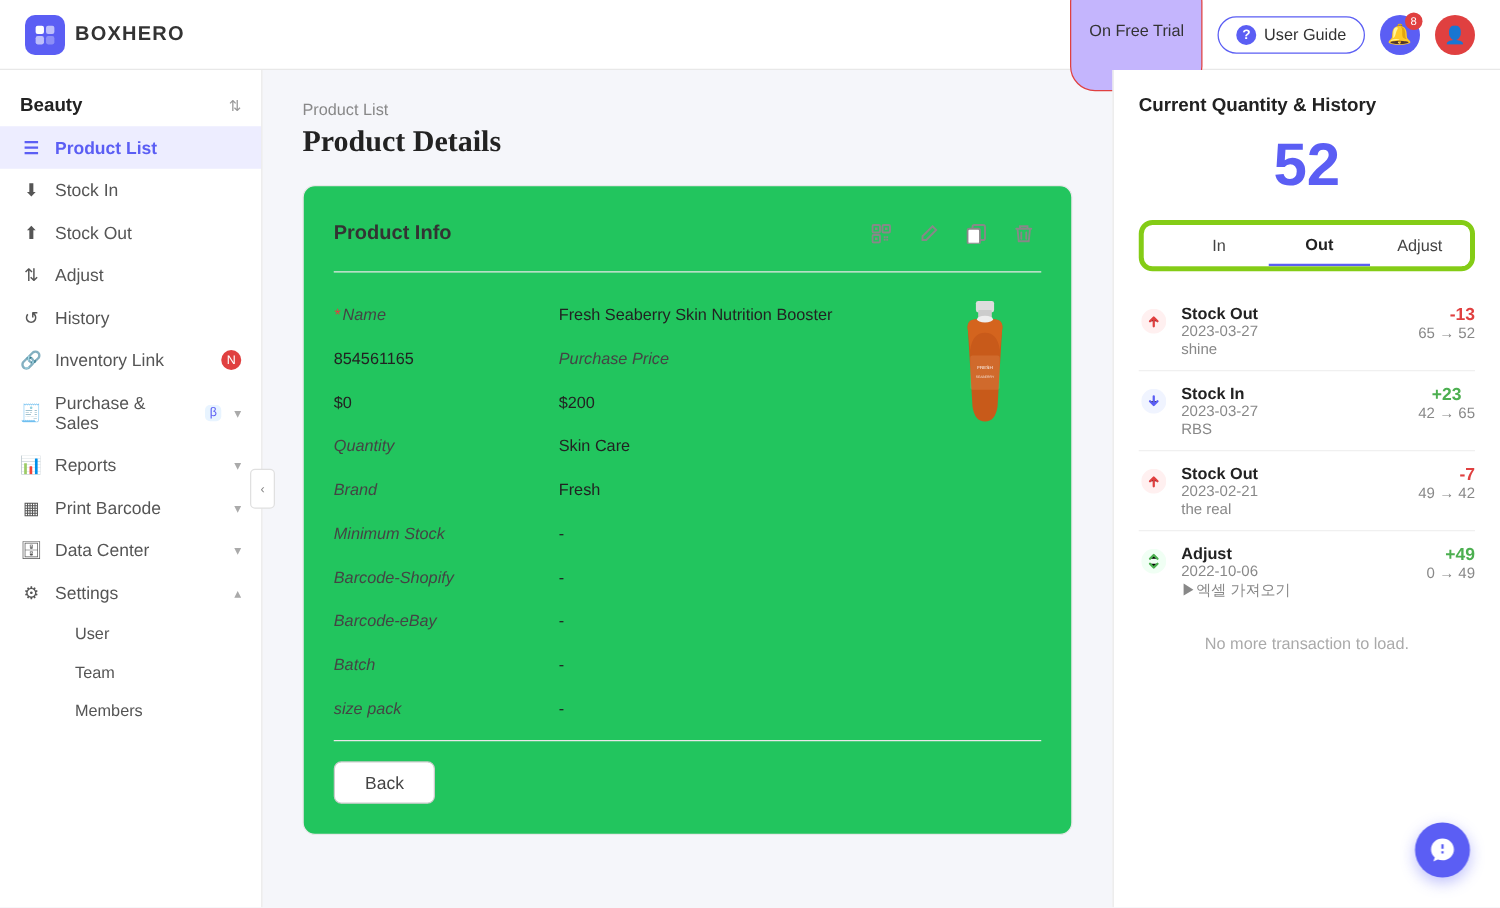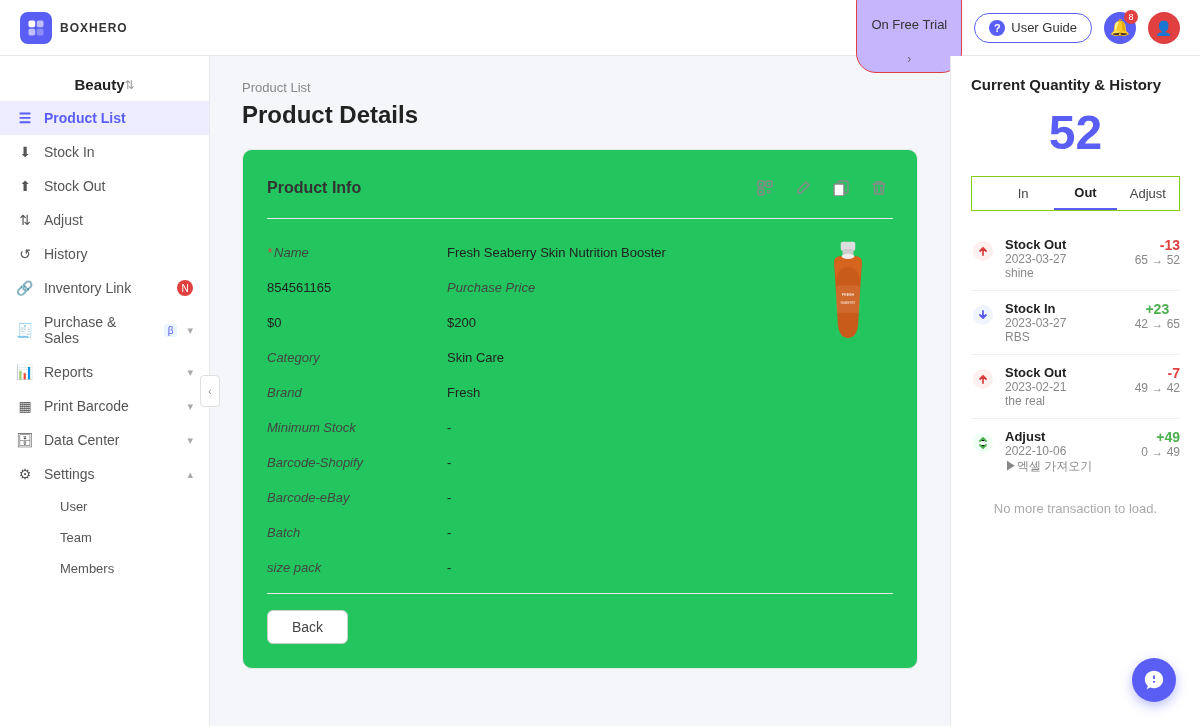--- a/index.html
+++ b/index.html
@@ -4,54 +4,54 @@
   <style>
     * { box-sizing: border-box; margin: 0; padding: 0; }
     body { font-family: -apple-system, BlinkMacSystemFont, 'Segoe UI', sans-serif; background: #f5f6fa; color: #333; font-size: 14px; }
 
     
     .app { display: flex; flex-direction: column; height: 726px; width: 1200px; overflow: hidden; }
     .topbar { height: 56px; background: #fff; border-bottom: 1px solid #e8e8e8; display: flex; align-items: center; justify-content: space-between; padding: 0 20px; flex-shrink: 0; }
     .main-area { display: flex; flex: 1; overflow: hidden; }
     .sidebar { width: 210px; background: #fff; border-right: 1px solid #e8e8e8; overflow-y: auto; flex-shrink: 0; padding: 12px 0; }
     .content { flex: 1; overflow-y: auto; padding: 24px 32px; }
-    .right-panel { width: 250px; background: #fff; border-left: 1px solid #e8e8e8; overflow-y: auto; flex-shrink: 0; padding: 20px; }
+    .right-panel { width: 310px; background: #fff; border-left: 1px solid #e8e8e8; overflow-y: auto; flex-shrink: 0; padding: 20px; }
 
     
     .logo-area { display: flex; align-items: center; gap: 8px; }
     .logo-box { width: 32px; height: 32px; background: #5b5ef4; border-radius: 8px; display: flex; align-items: center; justify-content: center; }
     .logo-box svg { width: 20px; height: 20px; }
-    .logo-text { font-weight: 700; font-size: 12px; color: #333; letter-spacing: 1px; }
+    .logo-text { font-weight: 700; font-size: 16px; color: #333; letter-spacing: 1px; }
     .topbar-right { display: flex; align-items: center; gap: 12px; }
     .trial-btn { border: 1.5px solid #e04040; border-radius: 20px; padding: 6px 14px; font-size: 13px; color: #333; background: #c4b5fd; cursor: pointer; display: flex; align-items: center; gap: 20px; flex-direction: column; }
     .trial-dot { width: 8px; height: 8px; background: #e04040; border-radius: 50%; }
     .trial-arrow { color: #666; font-size: 12px; }
     .guide-btn { border: 1.5px solid #5b5ef4; border-radius: 20px; padding: 6px 14px; font-size: 13px; color: #333; background: #fff; cursor: pointer; display: flex; align-items: center; gap: 6px; }
     .guide-icon { width: 16px; height: 16px; background: #5b5ef4; border-radius: 50%; color: #fff; font-size: 11px; display: flex; align-items: center; justify-content: center; font-weight: bold; }
     .icon-btn { width: 32px; height: 32px; border-radius: 50%; background: #5b5ef4; display: flex; align-items: center; justify-content: center; cursor: pointer; position: relative; }
     .icon-btn.red { background: #e04040; }
     .notif-badge { position: absolute; top: -2px; right: -2px; width: 14px; height: 14px; background: #e04040; border-radius: 50%; font-size: 9px; color: #fff; display: flex; align-items: center; justify-content: center; }
 
     
-    .sidebar-section-header { padding: 8px 16px; display: flex; align-items: center; justify-content: center; cursor: pointer; }
+    .sidebar-section-header { padding: 8px 16px; display: flex; align-items: center; justify-content: space-between; cursor: pointer; }
     .sidebar-title { font-weight: 700; font-size: 15px; color: #222; }
     .sidebar-chevron { color: #999; font-size: 12px; }
     .sidebar-item { display: flex; align-items: center; gap: 10px; padding: 9px 16px; cursor: pointer; color: #555; font-size: 14px; border-radius: 0; }
     .sidebar-item.active { background: #ededff; color: #5b5ef4; font-weight: 600; }
     .sidebar-item .si-icon { width: 18px; display: flex; align-items: center; justify-content: center; }
     .sidebar-item .si-label { flex: 1; }
     .sidebar-item .si-badge { background: #e04040; color: #fff; border-radius: 50%; width: 16px; height: 16px; font-size: 10px; display: flex; align-items: center; justify-content: center; }
     .sidebar-item .si-beta { background: #e8f4ff; color: #5b5ef4; border-radius: 4px; font-size: 10px; padding: 1px 4px; }
     .sidebar-item .si-chevron { color: #aaa; font-size: 11px; }
     .sidebar-sub { padding-left: 44px; }
     .sidebar-sub-item { padding: 8px 16px; cursor: pointer; color: #555; font-size: 13px; }
 
     
     .breadcrumb { font-size: 13px; color: #888; margin-bottom: 6px; }
-    .page-title { font-size: 24px; font-weight: 700; color: #222; margin-bottom: 20px; }
+    .page-title { font-size: 24px; font-weight: 700; color: #222; margin-bottom: 20px; font-family: Liberation Serif, serif; }
 
     
     .info-card { background: #22c55e; border-radius: 10px; border: 1px solid #e8e8e8; padding: 24px; margin-bottom: 20px; }
     .info-card-header { display: flex; align-items: center; justify-content: space-between; margin-bottom: 16px; }
     .info-card-title { font-weight: 700; font-size: 16px; }
     .info-card-actions { display: flex; gap: 10px; }
     .action-icon { width: 28px; height: 28px; display: flex; align-items: center; justify-content: center; cursor: pointer; color: #888; border-radius: 4px; }
     .divider { height: 1px; background: #e8e8e8; margin: 16px 0; }
     .info-grid { display: grid; grid-template-columns: 180px 1fr; gap: 0; position: relative; }
     .info-label { padding: 10px 0; color: #444; font-size: 13px; font-weight: 500; font-style: italic; }
@@ -61,21 +61,21 @@
 
     
     .bottle-svg { width: 70px; height: 100px; }
 
     
     .back-btn { border: 1.5px solid #ccc; background: #fff; padding: 8px 24px; border-radius: 6px; font-size: 14px; cursor: pointer; color: #444; }
 
     
     .panel-title { font-size: 15px; font-weight: 700; color: #222; margin-bottom: 12px; }
     .quantity-display { text-align: center; font-size: 48px; font-weight: 700; color: #5b5ef4; margin: 8px 0 16px; }
-    .tab-group { display: flex; border: 1px solid #84cc16; border-radius: 0; overflow: hidden; margin-bottom: 16px; padding-left: 20px; }
+    .tab-group { display: flex; border: 4px solid #84cc16; border-radius: 11px; overflow: hidden; margin-bottom: 16px; padding-left: 20px; }
     .tab-btn { flex: 1; padding: 8px 0; text-align: center; font-size: 13px; cursor: pointer; background: #fff; border: none; color: #444; }
     .tab-btn.active { background: #fff; font-weight: 600; color: #222; border-bottom: 2px solid #5b5ef4; }
 
     
     .txn-item { padding: 10px 0; border-bottom: 1px solid #f0f0f0; }
     .txn-item:last-of-type { border-bottom: none; }
     .txn-row { display: flex; align-items: flex-start; gap: 10px; }
     .txn-icon { width: 24px; height: 24px; display: flex; align-items: center; justify-content: center; flex-shrink: 0; margin-top: 2px; }
     .txn-body { flex: 1; }
     .txn-type { font-weight: 600; font-size: 13px; color: #222; }
@@ -244,21 +244,21 @@
         <div class="divider"></div>
 
         <div style="position: relative;">
           <div class="info-grid" id="info-grid">
               <div class="info-label required">Name</div>
               <div class="info-value">Fresh Seaberry Skin Nutrition Booster</div>
               <div class="info-value">854561165</div>
               <div class="info-label">Purchase Price</div>
               <div class="info-value">$0</div>
               <div class="info-value">$200</div>
-              <div class="info-label">Category</div>
+              <div class="info-label">Quantity</div>
               <div class="info-value">Skin Care</div>
               <div class="info-label">Brand</div>
               <div class="info-value">Fresh</div>
               <div class="info-label">Minimum Stock</div>
               <div class="info-value">-</div>
               <div class="info-label">Barcode-Shopify</div>
               <div class="info-value">-</div>
               <div class="info-label">Barcode-eBay</div>
               <div class="info-value">-</div>
               <div class="info-label">Batch</div>

